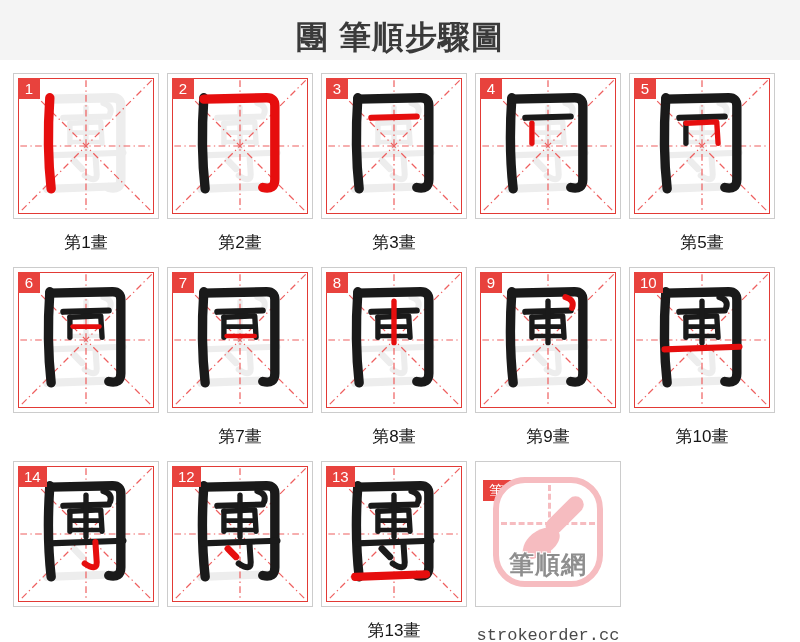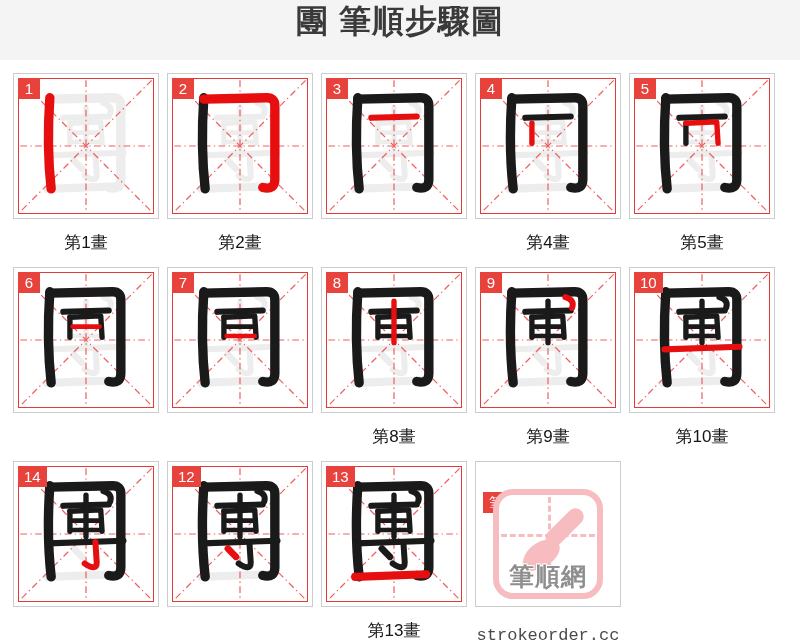--- a/index.html
+++ b/index.html
@@ -1,21 +1,21 @@
 <!DOCTYPE html>
 <html><head>
 <meta charset="utf-8">
 <style>
   html,body{margin:0;padding:0;}
   body{
     width:800px;height:642px;overflow:hidden;background:#ffffff;
     font-family:"Liberation Sans","DejaVu Sans",sans-serif;
   }
   .header{
-    height:60px;background:#f4f4f4;display:flex;align-items:flex-start;justify-content:center;
+    height:60px;background:#f4f4f4;display:flex;align-items:flex-end;justify-content:center;
   }
   .header h1{
     margin:0;font-size:32px;font-weight:700;color:#3a3a3a;letter-spacing:1px;
   }
   .grid{
     width:778px;margin:13px 0 0 13px;
     display:flex;flex-wrap:wrap;column-gap:8px;row-gap:13px;
   }
   .col{width:146px;}
   .cellbox{
@@ -29,22 +29,22 @@
   .gridbox svg{position:absolute;left:0;top:0;width:100%;height:100%;}
   .badge{
     position:absolute;top:-1px;left:-1px;background:#e8423d;color:#fff;
     font-size:15px;line-height:21px;padding:0 6px;min-width:10px;text-align:center;
   }
   .steplabel{
     margin-top:13px;text-align:center;font-size:17px;color:#151515;line-height:22px;
   }
   
   .logo-frame{
-    box-sizing:border-box;width:110px;height:110px;margin:23px auto 0;
-    border:6px solid #f6bcc0;border-radius:20px;position:relative;background:#fff;
+    box-sizing:border-box;width:110px;height:110px;margin:11px auto 0;
+    border:6px solid #f6bcc0;border-radius:32px;position:relative;background:#fff;
   }
   .logo-dash-h{
     position:absolute;left:2px;right:2px;top:40%;border-top:3px dashed #f6bcc0;
   }
   .logo-dash-v{
     position:absolute;top:2px;bottom:28px;left:50%;border-left:3px dashed #f6bcc0;
   }
   .brush-svg{position:absolute;left:0;top:0;width:100%;height:100%;}
   .site-name{
     position:absolute;left:-10px;right:-10px;bottom:0px;text-align:center;
@@ -137,20 +137,21 @@
             <path d="M50 1 L50 99" fill="none" stroke="#ee5f5f" stroke-width="0.9" stroke-dasharray="5 2.5 1 2.5"></path>
             <path d="M1 1 L99 99" fill="none" stroke="#ee5f5f" stroke-width="0.9" stroke-dasharray="5 2.5 1 2.5"></path>
             <path d="M99 1 L1 99" fill="none" stroke="#ee5f5f" stroke-width="0.9" stroke-dasharray="5 2.5 1 2.5"></path>
             <path d="M23 14 C21.5 36 21.5 60 24 82" fill="none" stroke="#1a1a1a" stroke-width="7" stroke-linecap="round" stroke-linejoin="round"></path>
             <path d="M23 15 L70 14 Q76 14 76 20 L76 75 Q76 83 67 81" fill="none" stroke="#1a1a1a" stroke-width="7" stroke-linecap="round" stroke-linejoin="round"></path>
             <path d="M33 29 L67 28" fill="none" stroke="#e60e0e" stroke-width="4.5" stroke-linecap="round" stroke-linejoin="round"></path>
           </svg>
           <div class="badge">3</div>
         </div>
       </div>
+      <div class="steplabel">第3畫</div>
     </div>
     <div class="col">
       <div class="cellbox">
         <div class="gridbox">
           <svg viewBox="0 0 100 100">
             <path d="M38 33 L61 32 L62 48" fill="none" stroke="#ededed" stroke-width="4" stroke-linecap="round" stroke-linejoin="round"></path>
             <path d="M40 40 L60 40" fill="none" stroke="#ededed" stroke-width="3.5" stroke-linecap="round" stroke-linejoin="round"></path>
             <path d="M40 47 L61 47" fill="none" stroke="#ededed" stroke-width="3.5" stroke-linecap="round" stroke-linejoin="round"></path>
             <path d="M50 21 L50 52" fill="none" stroke="#ededed" stroke-width="4" stroke-linecap="round" stroke-linejoin="round"></path>
             <path d="M63 18 Q70 20 68 26" fill="none" stroke="#ededed" stroke-width="4.5" stroke-linecap="round" stroke-linejoin="round"></path>
@@ -163,21 +164,20 @@
             <path d="M1 1 L99 99" fill="none" stroke="#ee5f5f" stroke-width="0.9" stroke-dasharray="5 2.5 1 2.5"></path>
             <path d="M99 1 L1 99" fill="none" stroke="#ee5f5f" stroke-width="0.9" stroke-dasharray="5 2.5 1 2.5"></path>
             <path d="M23 14 C21.5 36 21.5 60 24 82" fill="none" stroke="#1a1a1a" stroke-width="7" stroke-linecap="round" stroke-linejoin="round"></path>
             <path d="M23 15 L70 14 Q76 14 76 20 L76 75 Q76 83 67 81" fill="none" stroke="#1a1a1a" stroke-width="7" stroke-linecap="round" stroke-linejoin="round"></path>
             <path d="M33 29 L67 28" fill="none" stroke="#1a1a1a" stroke-width="4.5" stroke-linecap="round" stroke-linejoin="round"></path>
             <path d="M38 33 L38 48" fill="none" stroke="#e60e0e" stroke-width="4" stroke-linecap="round" stroke-linejoin="round"></path>
           </svg>
           <div class="badge">4</div>
         </div>
       </div>
-      <div class="steplabel">第4畫</div>
     </div>
     <div class="col">
       <div class="cellbox">
         <div class="gridbox">
           <svg viewBox="0 0 100 100">
             <path d="M40 40 L60 40" fill="none" stroke="#ededed" stroke-width="3.5" stroke-linecap="round" stroke-linejoin="round"></path>
             <path d="M40 47 L61 47" fill="none" stroke="#ededed" stroke-width="3.5" stroke-linecap="round" stroke-linejoin="round"></path>
             <path d="M50 21 L50 52" fill="none" stroke="#ededed" stroke-width="4" stroke-linecap="round" stroke-linejoin="round"></path>
             <path d="M63 18 Q70 20 68 26" fill="none" stroke="#ededed" stroke-width="4.5" stroke-linecap="round" stroke-linejoin="round"></path>
             <path d="M22 57 L78 55" fill="none" stroke="#ededed" stroke-width="4.5" stroke-linecap="round" stroke-linejoin="round"></path>
@@ -243,20 +243,21 @@
             <path d="M23 15 L70 14 Q76 14 76 20 L76 75 Q76 83 67 81" fill="none" stroke="#1a1a1a" stroke-width="7" stroke-linecap="round" stroke-linejoin="round"></path>
             <path d="M33 29 L67 28" fill="none" stroke="#1a1a1a" stroke-width="4.5" stroke-linecap="round" stroke-linejoin="round"></path>
             <path d="M38 33 L38 48" fill="none" stroke="#1a1a1a" stroke-width="4" stroke-linecap="round" stroke-linejoin="round"></path>
             <path d="M38 33 L61 32 L62 48" fill="none" stroke="#1a1a1a" stroke-width="4" stroke-linecap="round" stroke-linejoin="round"></path>
             <path d="M40 40 L60 40" fill="none" stroke="#1a1a1a" stroke-width="3.5" stroke-linecap="round" stroke-linejoin="round"></path>
             <path d="M40 47 L61 47" fill="none" stroke="#e60e0e" stroke-width="3.5" stroke-linecap="round" stroke-linejoin="round"></path>
           </svg>
           <div class="badge">7</div>
         </div>
       </div>
+      <div class="steplabel">第7畫</div>
     </div>
     <div class="col">
       <div class="cellbox">
         <div class="gridbox">
           <svg viewBox="0 0 100 100">
             <path d="M63 18 Q70 20 68 26" fill="none" stroke="#ededed" stroke-width="4.5" stroke-linecap="round" stroke-linejoin="round"></path>
             <path d="M22 57 L78 55" fill="none" stroke="#ededed" stroke-width="4.5" stroke-linecap="round" stroke-linejoin="round"></path>
             <path d="M57 56 L58 71 Q58 78 49 72" fill="none" stroke="#ededed" stroke-width="4.5" stroke-linecap="round" stroke-linejoin="round"></path>
             <path d="M41 61 L47 67" fill="none" stroke="#ededed" stroke-width="5" stroke-linecap="round" stroke-linejoin="round"></path>
             <path d="M21 82 L74 80" fill="none" stroke="#ededed" stroke-width="6" stroke-linecap="round" stroke-linejoin="round"></path>

